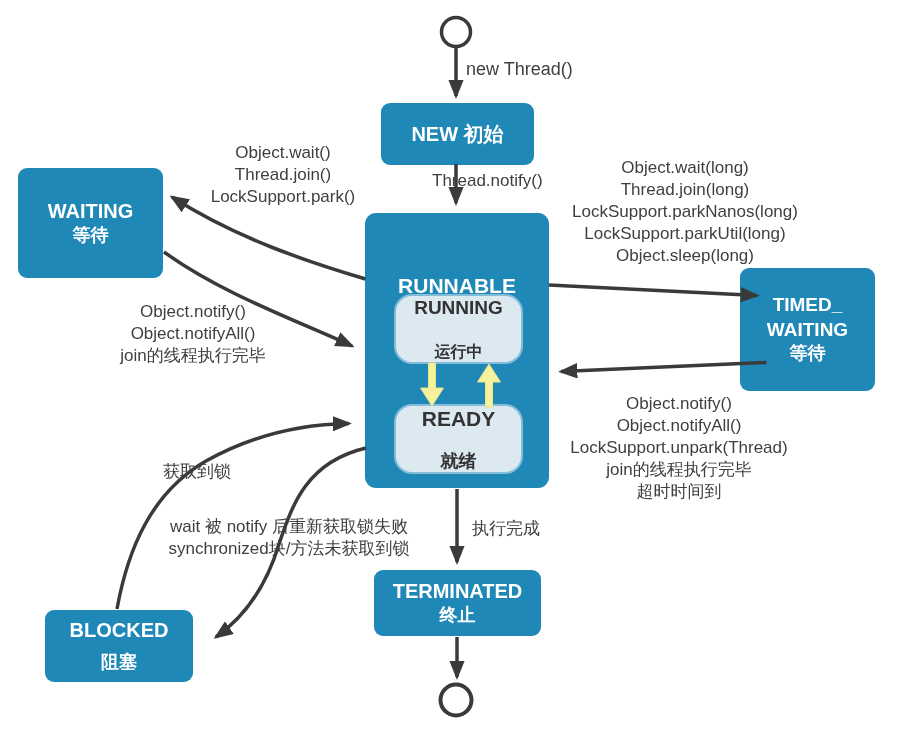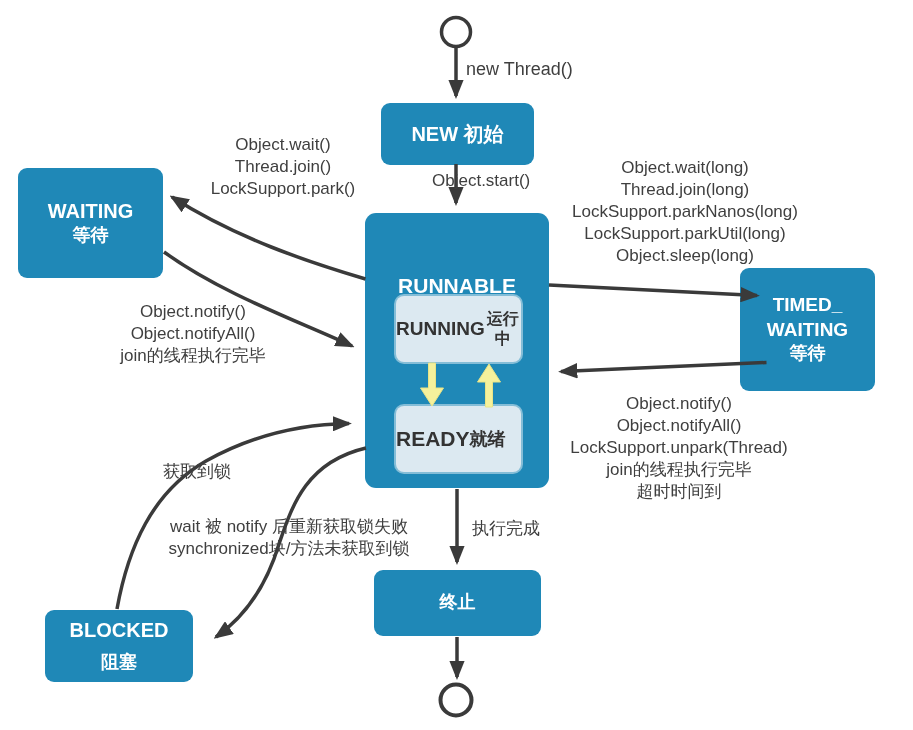--- a/index.html
+++ b/index.html
@@ -17,23 +17,23 @@
     position:relative;width:913px;height:730px;background:var(--background);
     font-family:"Liberation Sans","DejaVu Sans",sans-serif;overflow:hidden;
   }
   .node{
     position:absolute;background:var(--state-fill);border-radius:9px;
     color:var(--state-text);font-weight:bold;text-align:center;
     display:flex;flex-direction:column;align-items:center;justify-content:center;
     line-height:1.3;
   }
   .subnode{
-    position:absolute;background:var(--substate-fill);border-radius:8px;
+    position:absolute;background:var(--substate-fill);border-radius:16px;
     color:var(--substate-text);font-weight:bold;text-align:center;
-    display:flex;flex-direction:row;align-items:center;justify-content:flex-start;
+    display:flex;flex-direction:column;align-items:center;justify-content:space-between;
     line-height:1.25;box-shadow:0 0 0 2px rgba(255,255,255,0.45);
   }
   .runnable-title{position:absolute;left:0;right:0;top:20px;text-align:center;color:var(--state-text);font-weight:bold;line-height:1.25;margin-top:40px;}
   .lbl{
     position:absolute;color:var(--label-text);font-size:17px;line-height:22px;
     text-align:center;white-space:nowrap;
   }
   .lbl.single{text-align:left;}
   svg.edges{position:absolute;left:0;top:0;pointer-events:none;}
   svg.edges path.edge{fill:none;stroke:var(--edge-stroke);stroke-width:3.5px;}
@@ -77,20 +77,21 @@
     <div class="fs19">WAITING</div>
     <div class="fs18">等待</div>
   </div>
 
   <div class="node" style="left:45px;top:610px;width:148px;height:72px;gap:8px;">
     <div class="fs20">BLOCKED</div>
     <div class="fs18">阻塞</div>
   </div>
 
   <div class="node" style="left:374px;top:570px;width:167px;height:66px;">
+    <div class="fs20">TERMINATED</div>
     <div class="fs18">终止</div>
   </div>
 
   <svg class="edges" width="913" height="730" viewBox="0 0 913 730">
     <defs>
       <marker id="ah" viewBox="0 0 10 8" refX="8.5" refY="4" markerWidth="5.5" markerHeight="4.4" orient="auto-start-reverse" markerUnits="strokeWidth">
         <path d="M0 0 L10 4 L0 8 Z"></path>
       </marker>
     </defs>
 
@@ -107,23 +108,23 @@
     <path class="edge" d="M366 448 C 306 462, 292 506, 279 544 C 267 584, 246 616, 216 637" marker-end="url(#ah)"></path>
     <path class="edge" d="M457 489 L457 562" marker-end="url(#ah)"></path>
     <path class="edge" d="M457 637 L457 677" marker-end="url(#ah)"></path>
 
     <polygon class="yarrow" points="428.5,363 435.5,363 435.5,388 443.5,388 432,406 420.5,388 428.5,388"></polygon>
     <polygon class="yarrow" points="485.5,407 492.5,407 492.5,382 500.5,382 489,364 477.5,382 485.5,382"></polygon>
   </svg>
 
   <div class="lbl single fs18" style="left:466px;top:58px;">new Thread()</div>
 
-  <div class="lbl single" style="left:432px;top:170px;">Object.start()</div>
+  <div class="lbl single" style="left:432px;top:170px;">Thread.notify()</div>
 
-  <div class="lbl" style="left:200px;top:134px;width:166px;">
+  <div class="lbl" style="left:200px;top:142px;width:166px;">
     <div>Object.wait()</div>
     <div>Thread.join()</div>
     <div>LockSupport.park()</div>
   </div>
 
   <div class="lbl" style="left:95px;top:301px;width:196px;">
     <div>Object.notify()</div>
     <div>Object.notifyAll()</div>
     <div>join的线程执行完毕</div>
   </div>

